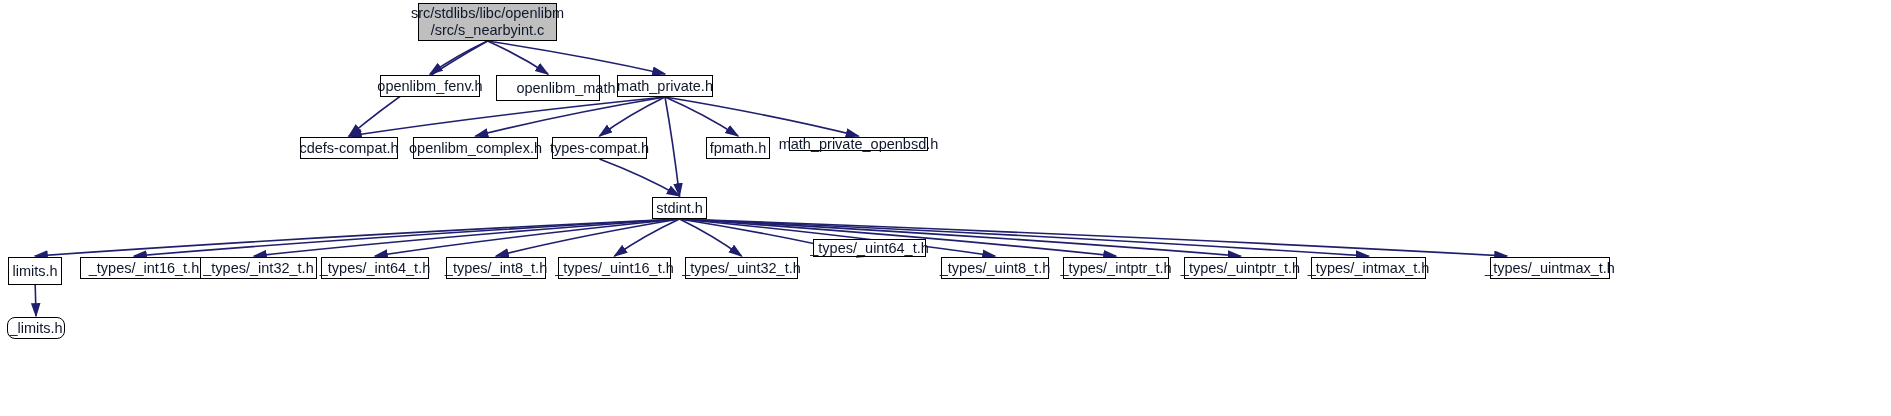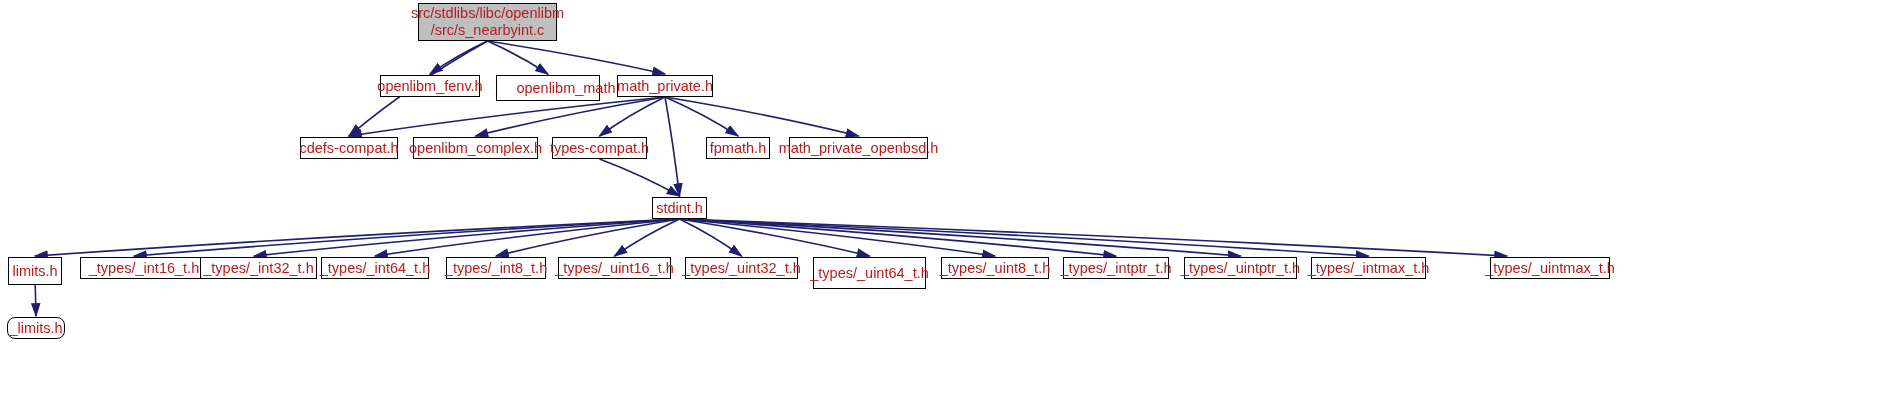--- a/index.html
+++ b/index.html
@@ -23,21 +23,21 @@
     top: 0;
     width: 1891px;
     height: 416px;
     pointer-events: none;
   }
   .node {
     position: absolute;
     box-sizing: border-box;
     border: 1px solid #000000;
     background: #ffffff;
-    color: #b91c1c;
+    color: #0f172a;
     font-size: 14.5px;
     line-height: 15px;
     text-align: center;
     display: flex;
     align-items: center;
     justify-content: center;
     white-space: pre;
     letter-spacing: 0px;
     z-index: 5;
   }
@@ -88,30 +88,30 @@
   <div id="node-layer">
       <div class="node root" style="left: 418px; top: 3px; width: 139px; height: 38px;">src/stdlibs/libc/openlibm
 /src/s_nearbyint.c</div>
       <div class="node" style="left: 380px; top: 75px; width: 100px; height: 22px;">openlibm_fenv.h</div>
       <div class="node" style="left: 496px; top: 75px; width: 104px; height: 26px; padding-left: 48px;">openlibm_math.h</div>
       <div class="node" style="left: 617px; top: 75px; width: 96px; height: 22px;">math_private.h</div>
       <div class="node" style="left: 300px; top: 137px; width: 98px; height: 22px;">cdefs-compat.h</div>
       <div class="node" style="left: 413px; top: 137px; width: 125px; height: 22px;">openlibm_complex.h</div>
       <div class="node" style="left: 552px; top: 137px; width: 95px; height: 22px;">types-compat.h</div>
       <div class="node" style="left: 706px; top: 137px; width: 64px; height: 22px;">fpmath.h</div>
-      <div class="node" style="left: 789px; top: 137px; width: 139px; height: 22px;">math_private_openbsd.h</div>
+      <div class="node" style="left: 789px; top: 137px; width: 139px; height: 14px;">math_private_openbsd.h</div>
       <div class="node" style="left: 652px; top: 197px; width: 55px; height: 22px;">stdint.h</div>
       <div class="node" style="left: 8px; top: 257px; width: 54px; height: 28px;">limits.h</div>
       <div class="node" style="left: 80px; top: 257px; width: 128px; height: 22px;">_types/_int16_t.h</div>
       <div class="node" style="left: 200px; top: 257px; width: 117px; height: 22px;">_types/_int32_t.h</div>
       <div class="node" style="left: 321px; top: 257px; width: 108px; height: 22px;">_types/_int64_t.h</div>
       <div class="node" style="left: 446px; top: 257px; width: 100px; height: 22px;">_types/_int8_t.h</div>
       <div class="node" style="left: 558px; top: 257px; width: 113px; height: 22px;">_types/_uint16_t.h</div>
       <div class="node" style="left: 685px; top: 257px; width: 113px; height: 22px;">_types/_uint32_t.h</div>
-      <div class="node" style="left: 813px; top: 257px; width: 113px; height: 32px;">_types/_uint64_t.h</div>
+      <div class="node" style="left: 813px; top: 239px; width: 113px; height: 18px;">_types/_uint64_t.h</div>
       <div class="node" style="left: 941px; top: 257px; width: 108px; height: 22px;">_types/_uint8_t.h</div>
       <div class="node" style="left: 1063px; top: 257px; width: 106px; height: 22px;">_types/_intptr_t.h</div>
       <div class="node" style="left: 1184px; top: 257px; width: 113px; height: 22px;">_types/_uintptr_t.h</div>
       <div class="node" style="left: 1311px; top: 257px; width: 115px; height: 22px;">_types/_intmax_t.h</div>
       <div class="node" style="left: 1447px; top: 257px; width: 120px; height: 22px; margin-left: 43px;">_types/_uintmax_t.h</div>
       <div class="node" style="left: 7px; top: 317px; width: 58px; height: 22px; border-radius: 8px;">_limits.h</div>
     </div>
 </div>
 
 </body></html>

